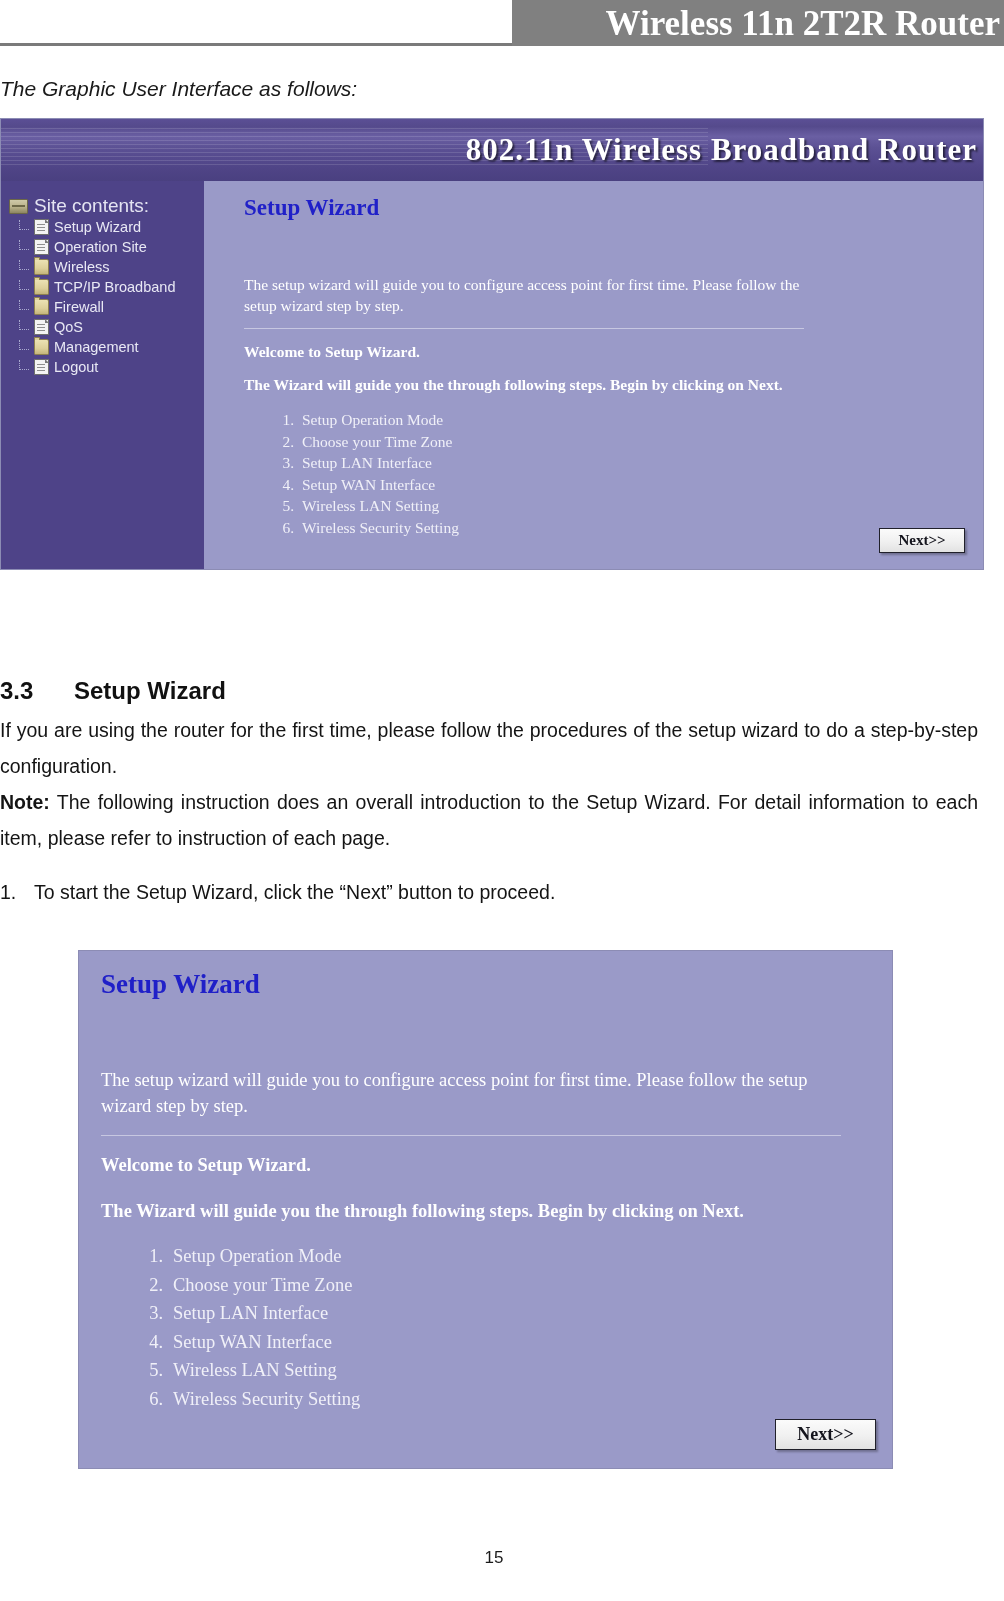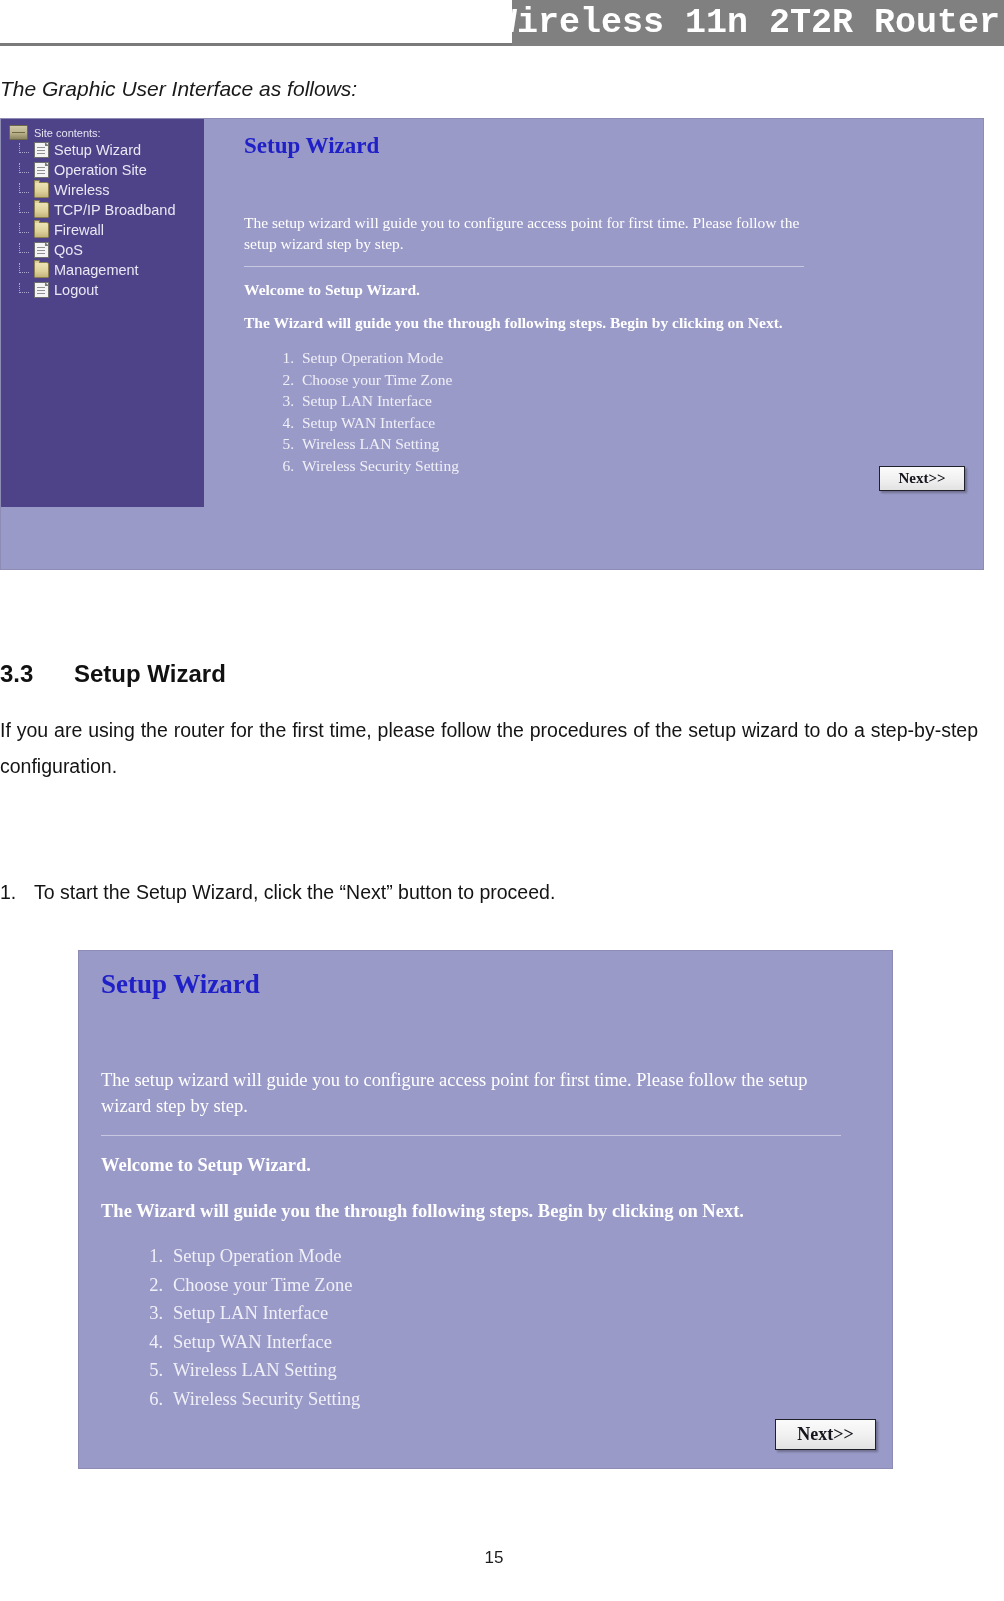--- a/index.html
+++ b/index.html
@@ -38,21 +38,21 @@
     width: 492px;
     height: 46px;
     background: #808080;
     display: flex;
     align-items: center;
     justify-content: flex-end;
     box-sizing: border-box;
     padding-right: 4px;
   }
   .header-badge span {
-    font-family: Liberation Mono, monospace;
+    font-family: Liberation Serif, serif;
     font-weight: bold;
     font-size: 35px;
     color: #ffffff;
     letter-spacing: 0px;
     line-height: 1;
     white-space: nowrap;
   }
 
   
   .intro-line {
@@ -269,21 +269,21 @@
     left: 0px;
     top: 118px;
     width: 984px;
     height: 452px;
     border: 1px solid #8c8cb4;
   }
   #shot1 .router-banner { height: 62px; }
   #shot1 .router-banner .banner-text { font-size: 31px; }
   #shot1 .router-body { height: 388px; }
   #shot1 .router-sidebar { width: 203px; padding: 6px 0 0 6px; }
-  #shot1 .tree-root { font-size: 11px; padding-left: 2px; }
+  #shot1 .tree-root { font-size: 19px; padding-left: 2px; margin-top: 8px; }
   #shot1 .tree-root .ic-book { width: 17px; height: 13px; }
   #shot1 .tree-children { margin-left: 12px; }
   #shot1 .tree-item { font-size: 14.5px; height: 20px; }
   #shot1 .tree-item .conn { width: 9px; height: 9px; margin-bottom: 5px; }
   #shot1 .tree-item .ic { width: 13px; height: 14px; }
   #shot1 .tree-item .ic-page:before { border-width: 0 4px 4px 0; }
   #shot1 .router-content { padding: 14px 18px 0 40px; }
   #shot1 .panel-title { font-size: 23px; }
   #shot1 .panel-para { font-size: 15.5px; line-height: 21px; }
   #shot1 .panel-bold { font-size: 15.5px; line-height: 21px; }
@@ -321,21 +321,21 @@
   
   .sec-heading {
     position: absolute;
     left: 0;
     top: 660px;
     font-size: 24px;
     font-weight: bold;
     color: #111;
     white-space: nowrap;
   }
-  .sec-heading .sec-num { display: inline-block; width: 74px; }
+  .sec-heading .sec-num { display: inline-block; width: 74px; margin-top: 17px; }
 
   .body-block {
     position: absolute;
     left: 0;
     top: 712px;
     width: 978px;
     font-size: 19.5px;
     line-height: 36px;
     color: #141414;
   }
@@ -371,20 +371,24 @@
   <div class="header-rule"></div>
   <div class="header-badge">
     <span>Wireless 11n 2T2R Router</span>
   </div>
 </div>
 
 <div class="intro-line">The Graphic User Interface as follows:</div>
 
 <div class="router-ui" id="shot1">
 
+  <div class="router-banner">
+    <div class="stripes"></div>
+    <div class="banner-text">802.11n   Wireless  Broadband  Router</div>
+  </div>
 
   <div class="router-body">
 
     <div class="router-sidebar">
       <ul class="tree">
         <li class="tree-root">
           <span class="ic ic-book"></span>
           <span>Site contents:</span>
         </li>
         <ul class="tree-children">
@@ -474,20 +478,21 @@
 
   </div>
 </div>
 
 <div class="sec-heading">
   <span class="sec-num">3.3</span><span>Setup Wizard</span>
 </div>
 
 <div class="body-block">
   <p class="p-justify">If you are using the router for the first time, please follow the procedures of the setup wizard to do a step-by-step configuration.</p>
+  <p class="p-justify"><span class="note-label">Note:</span><span> The following instruction does an overall introduction to the Setup Wizard. For detail information to each item, please refer to instruction of each page.</span></p>
 </div>
 
 <div class="num-step">
   <span class="n">1.</span>
     <span>To start the Setup Wizard, click the “Next” button to proceed.</span>
 </div>
 
 <div class="router-ui" id="shot2">
   <div class="router-content">
     <div class="panel-title">Setup Wizard</div>

